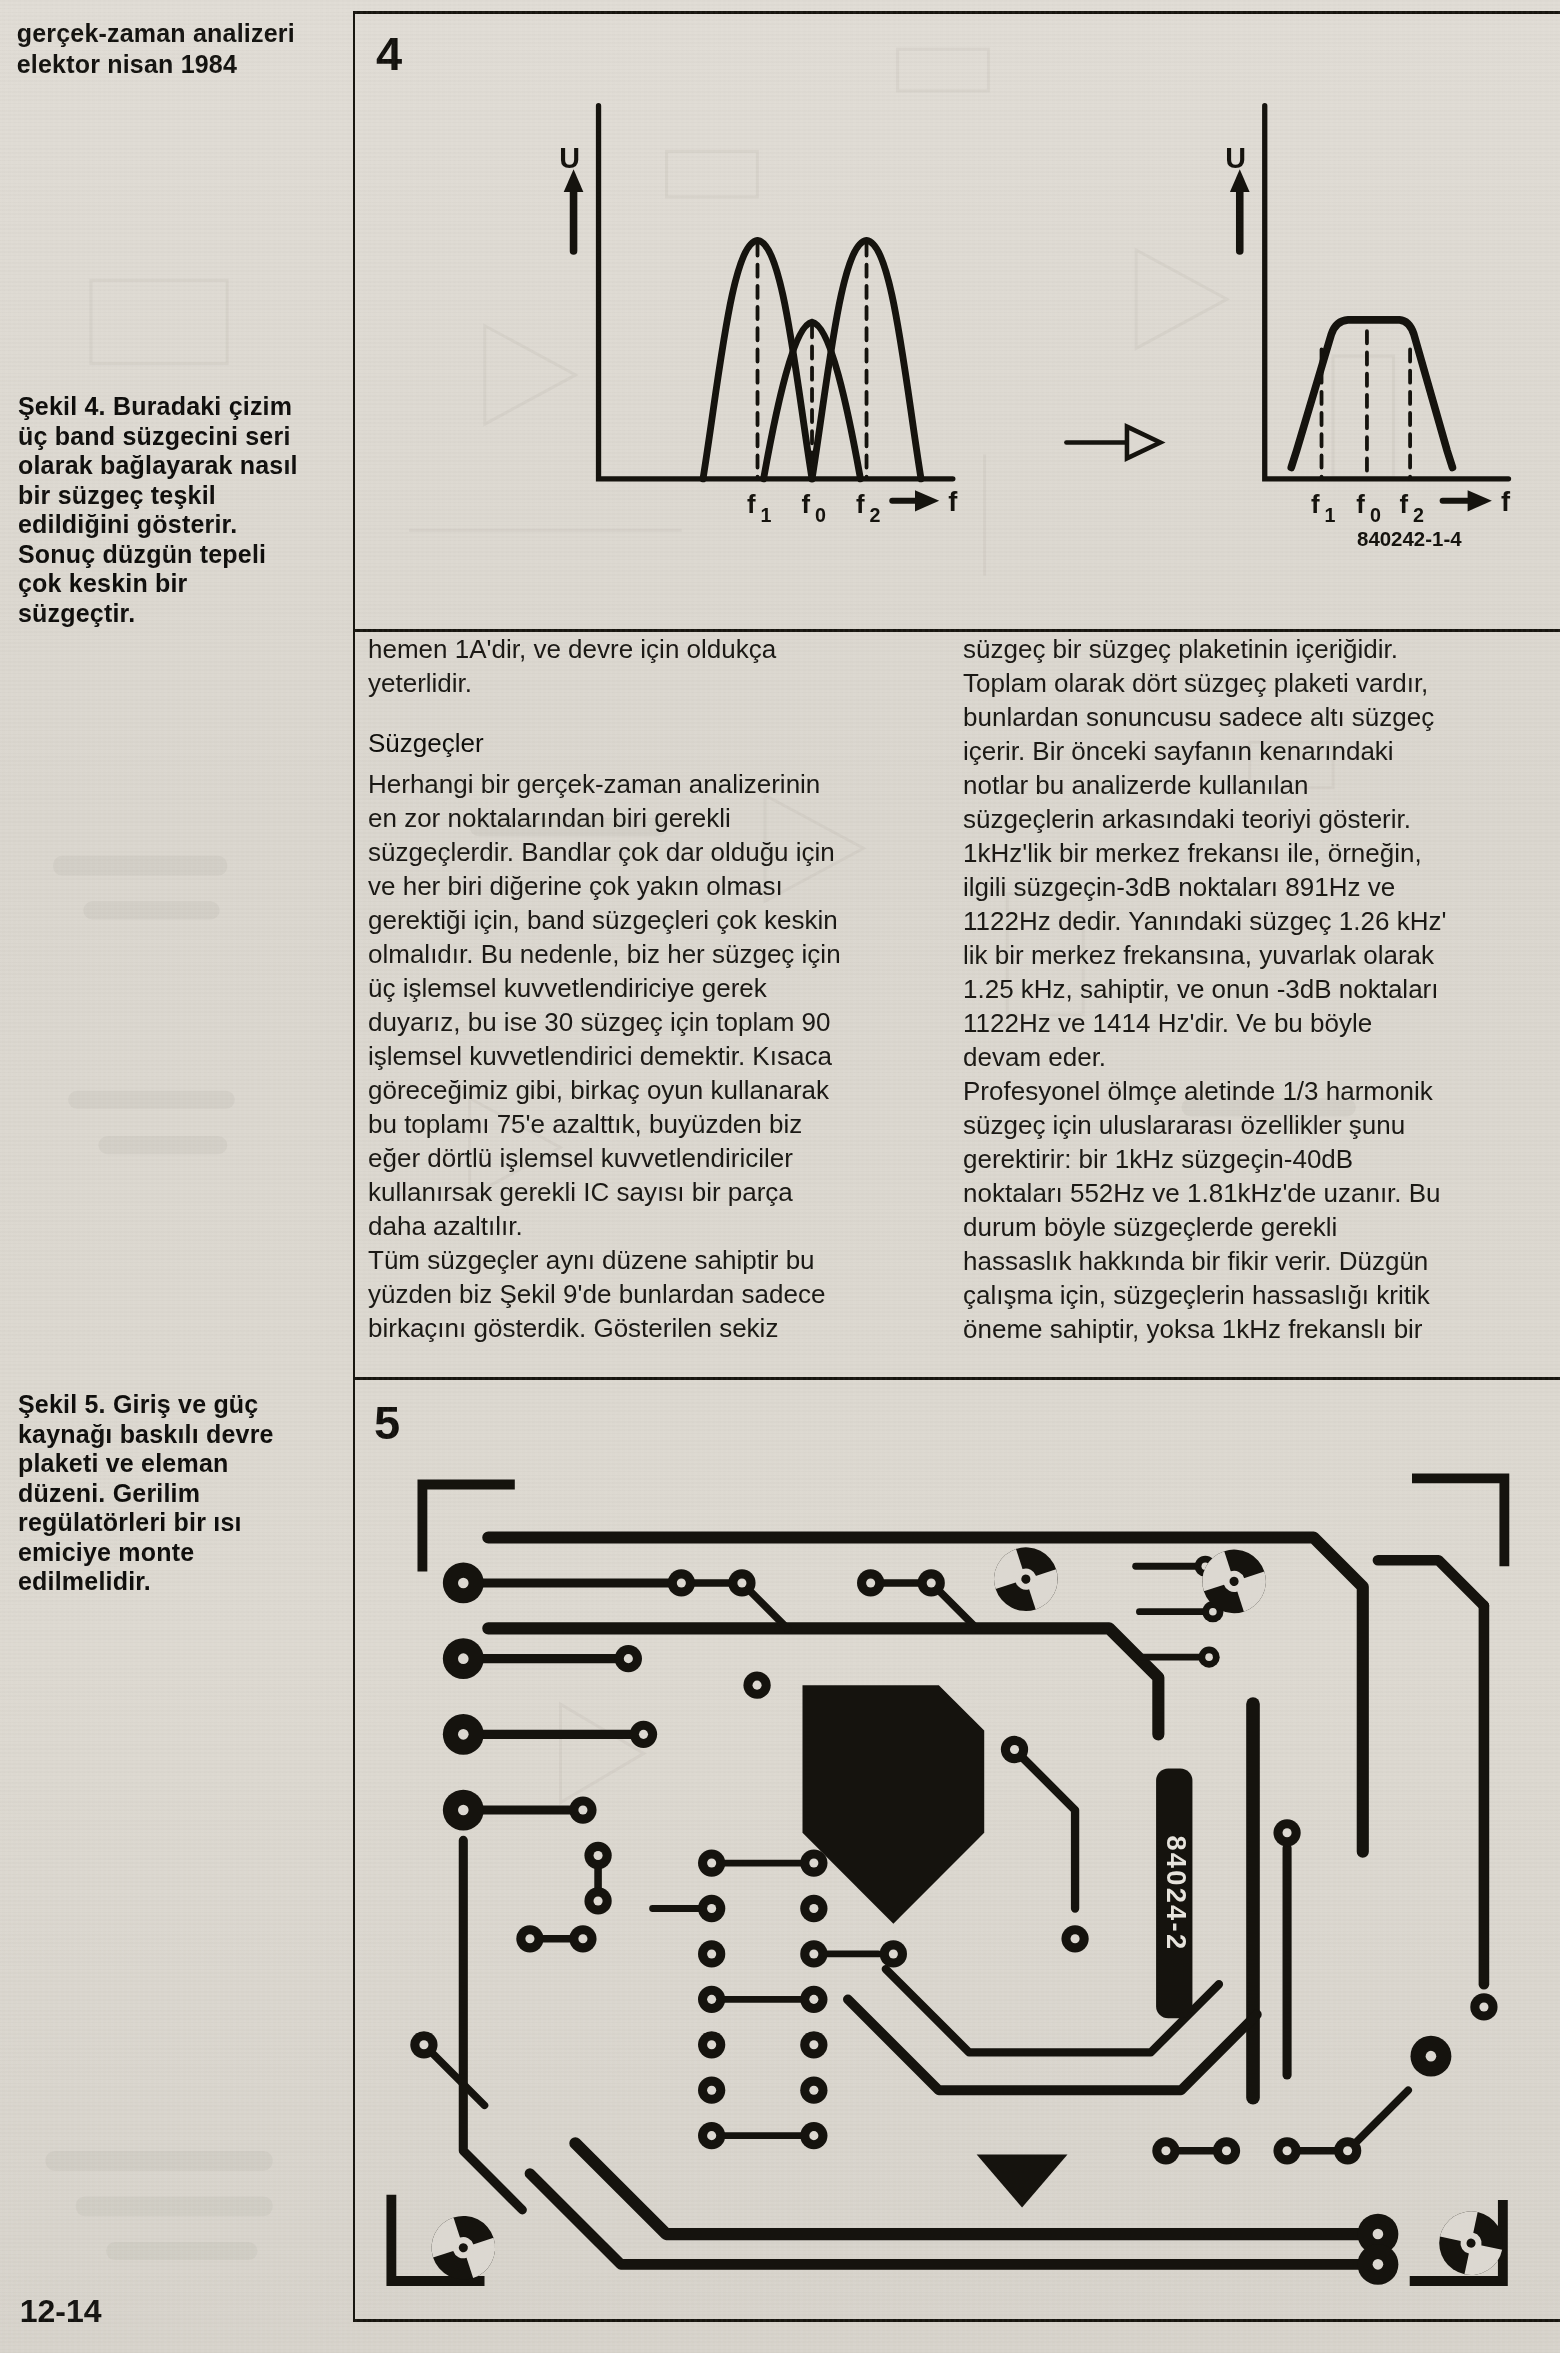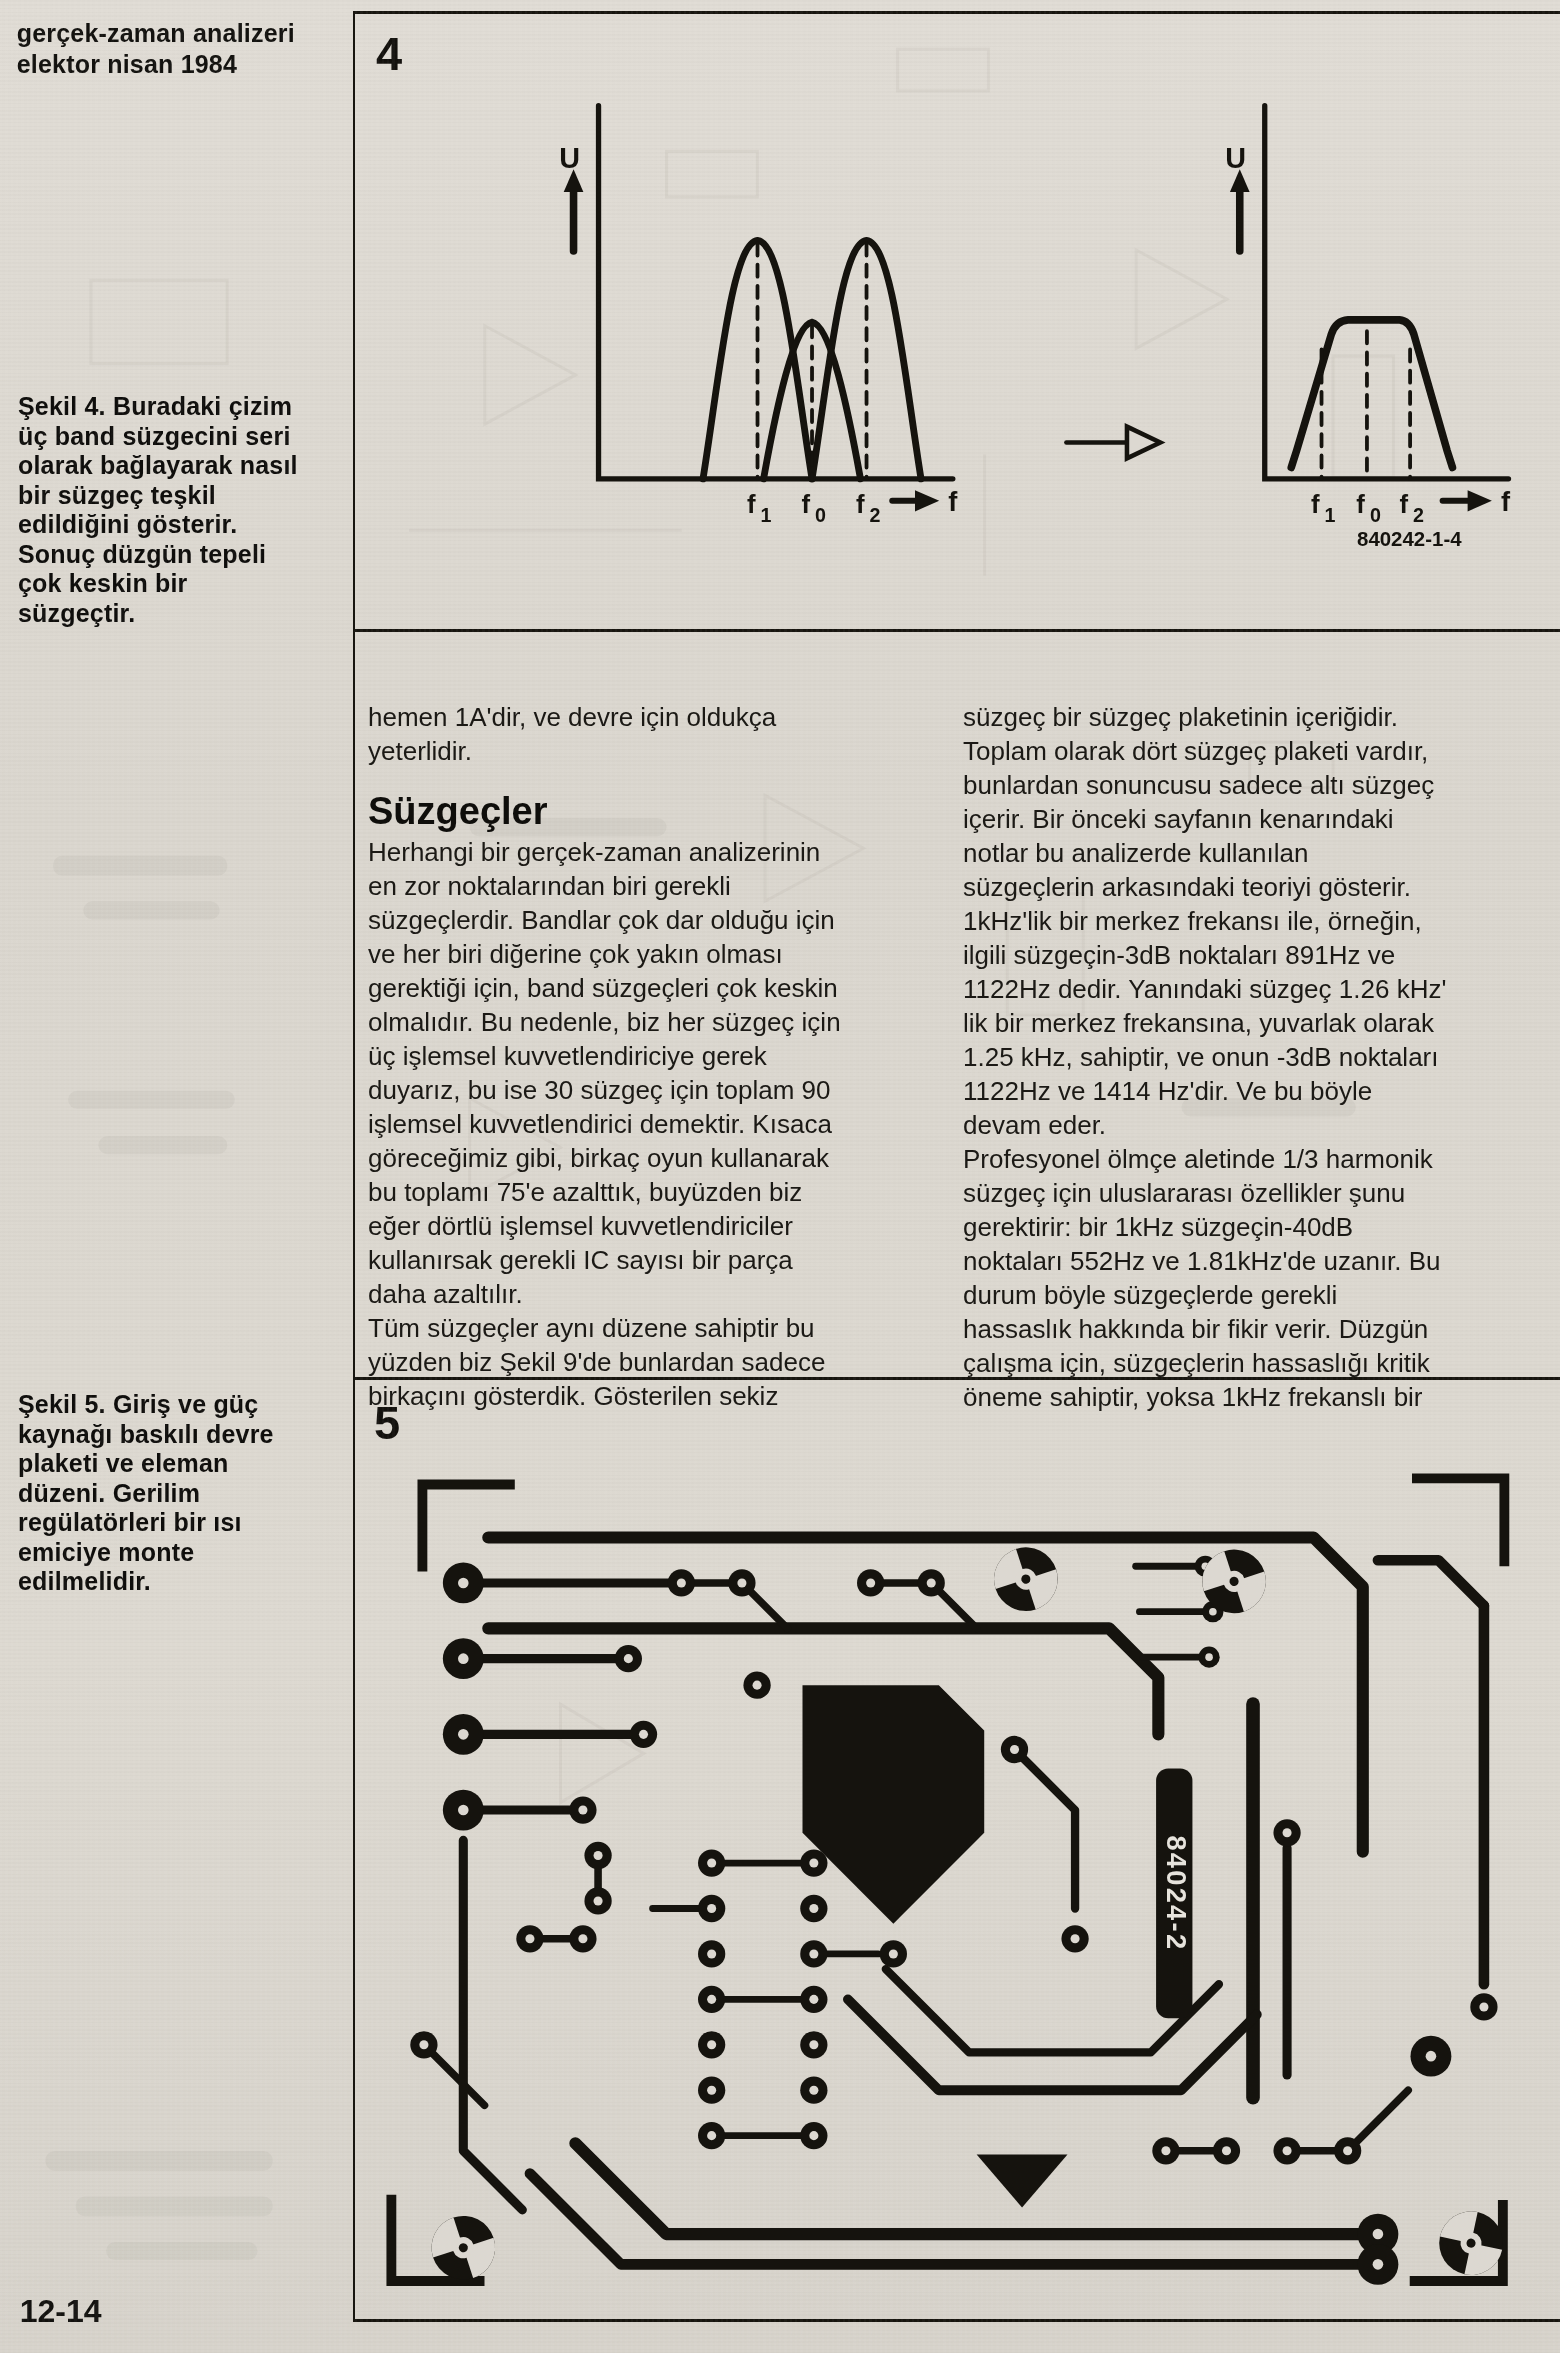--- a/index.html
+++ b/index.html
@@ -12,24 +12,24 @@
     background:repeating-linear-gradient(0deg,rgba(90,85,75,.025) 0 1.5px,transparent 1.5px 3.8px),
                repeating-linear-gradient(90deg,rgba(255,255,255,.03) 0 2.3px,transparent 2.3px 5.3px);}
   .abs{position:absolute;}
   .rule{position:absolute;background:#17150f;}
   .header{position:absolute;left:16.7px;top:18px;font-size:25px;line-height:31px;font-weight:bold;
     color:#12110e;letter-spacing:0.2px;}
   .caption{position:absolute;left:18px;width:326px;font-weight:bold;font-size:25px;line-height:29.5px;
     color:#0d0c0a;white-space:pre-line;letter-spacing:0.2px;}
   .fignum{position:absolute;font-size:47px;font-weight:bold;color:#12100c;}
   .pageno{position:absolute;left:19.7px;top:2293px;font-size:32px;font-weight:bold;color:#12110e;}
-  .col{position:absolute;top:700px;font-size:26px;line-height:34px;color:#1b1915;z-index:2;}
+  .col{position:absolute;top:632px;font-size:26px;line-height:34px;color:#1b1915;z-index:2;}
   .col p{margin:0;white-space:pre-line;}
   .col p.body{margin:0;}
-  .col p.heading{font-size:38px;font-weight:bold;margin:26px 0 6.8px 0;color:#0f0e0b;}
+  .col p.heading{font-size:26px;font-weight:normal;margin:26px 0 6.8px 0;color:#0f0e0b;}
   .col-left{left:368px;width:587px;}
   .col-right{left:963px;width:591px;}
   svg text{font-family:"Liberation Sans",sans-serif;}
   .ghost{opacity:.55;}
 </style>
 </head>
 <body>
 
 <div class="page">
 

